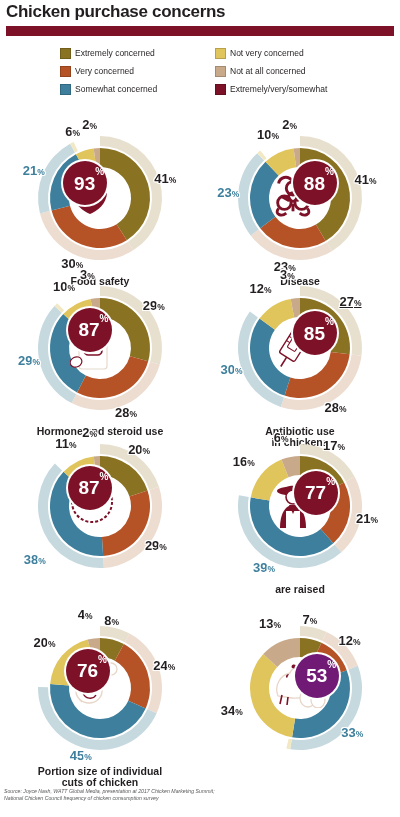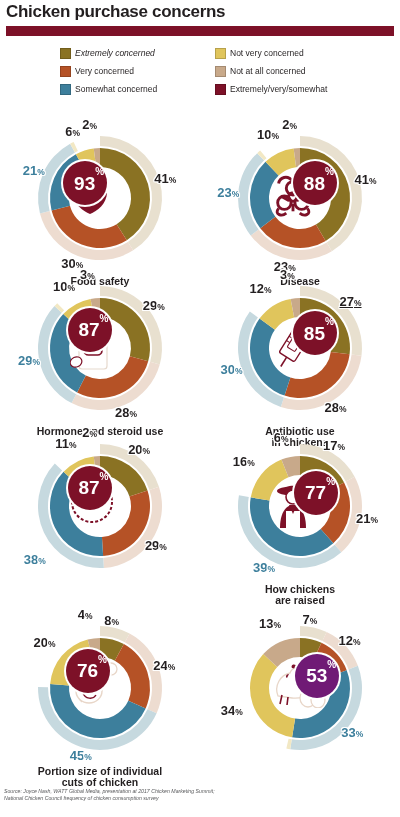--- a/index.html
+++ b/index.html
@@ -70,21 +70,21 @@
 </style>
 </head>
 <body>
 
 <div id="root">
 
   <div class="title">Chicken purchase concerns</div>
   <div class="title-rule"></div>
 
   <div class="legend" id="legend">
-      <div class="lg-item" style="left: 0px; top: 0px; font-style: italic;">
+      <div class="lg-item" style="left: 0px; top: 0px;">
         <span class="lg-sw" style="background: rgb(138, 114, 35);"></span>
         <span class="lg-tx">Extremely concerned</span>
       </div>
       <div class="lg-item" style="left: 0px; top: 18px;">
         <span class="lg-sw" style="background: rgb(181, 82, 38);"></span>
         <span class="lg-tx">Very concerned</span>
       </div>
       <div class="lg-item" style="left: 0px; top: 36px;">
         <span class="lg-sw" style="background: rgb(61, 127, 156);"></span>
         <span class="lg-tx">Somewhat concerned</span>
@@ -313,21 +313,20 @@
             <span class="big">77</span>
             <span class="sm">%</span>
           </div>
           <div class="pctlabel" style="color: rgb(35, 31, 32); left: 107.957px; top: 5.44116px;"><span>17</span><span class="u">%</span></div>
           <div class="pctlabel" style="color: rgb(35, 31, 32); left: 140.937px; top: 77.6554px;"><span>21</span><span class="u">%</span></div>
           <div class="pctlabel" style="color: rgb(61, 127, 156); left: 37.9662px; top: 126.669px;"><span>39</span><span class="u">%</span></div>
           <div class="pctlabel" style="color: rgb(35, 31, 32); left: 17.6697px; top: 21.3613px;"><span>16</span><span class="u">%</span></div>
           <div class="pctlabel" style="color: rgb(35, 31, 32); left: 58.7524px; top: -3.23501px;"><span>6</span><span class="u">%</span></div>
         </div>
         <div class="caption">
-          <div>How chickens</div>
           <div>are raised</div>
         </div>
       </div>
       <div class="chart" style="left: 0px; top: 616px;">
         <div class="donutwrap">
           <svg width="170" height="150" viewBox="0 0 170 150">
             <path d="M85 10 A62 62 0 0 1 114.59796548316987 17.52100919384533 L109.8241000826586 26.307943194838018 A52 52 0 0 0 85 20 Z" fill="#e8e0cf"></path>
             <path d="M114.59796548316987 17.52100919384533 A62 62 0 0 1 141.6136415141744 97.2763841263847 L132.4824090118882 93.1995479769678 A52 52 0 0 0 109.8241000826586 26.307943194838018 Z" fill="#eddcd0"></path>
             <path d="M141.61364151417436 97.27638412638471 A62 62 0 0 1 23.00749807787073 71.03578766093825 L33.00628871047223 71.19130578014176 A52 52 0 0 0 132.48240901188817 93.19954797696782 Z" fill="#c6d9df"></path>
             <path d="M85 22 A50 50 0 0 1 108.86932700255635 28.065329995036556 L99.79898274158494 44.760504596922665 A31 31 0 0 0 85 41 Z" fill="#8a7223"></path>

